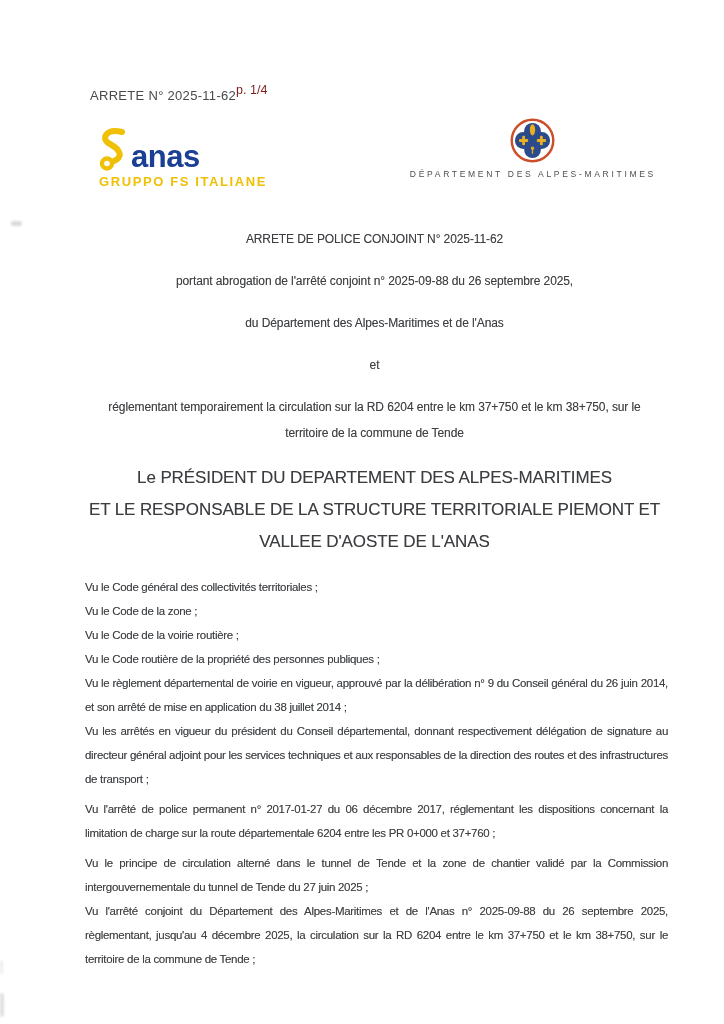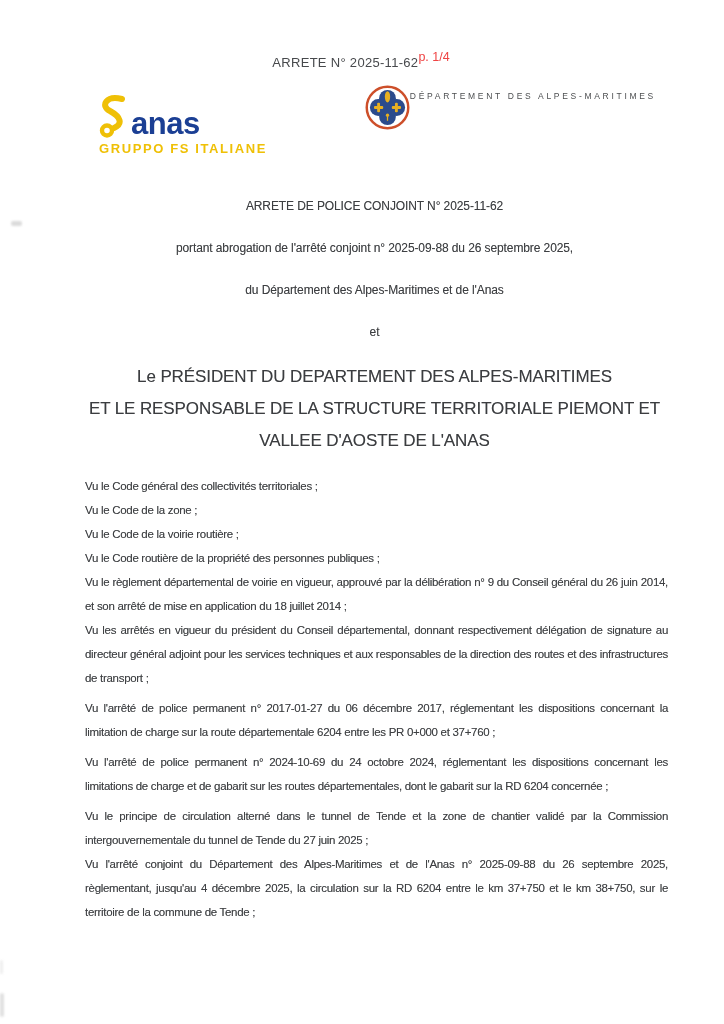--- a/index.html
+++ b/index.html
@@ -15,26 +15,26 @@
   }
   
   .artifact { position: absolute; border-radius: 2px; filter: blur(1px); }
   .artifact.a1 { left: 11px; top: 221px; width: 11px; height: 5px; background: #cfcfcf; opacity: .75; }
   .artifact.a2 { left: 0; top: 993px; width: 4px; height: 24px; background: #d4d4d4; opacity: .7; }
   .artifact.a3 { left: 0; top: 960px; width: 3px; height: 14px; background: #e3e3e3; opacity: .6; }
 
   
   .doc-header {
     display: flex;
-    justify-content: center;
+    justify-content: flex-start;
     align-items: flex-start;
-    padding: 55px 92px 0 90px;
+    padding: 88px 92px 0 90px;
   }
   .doc-ref { font-size: 13px; letter-spacing: .3px; color: #47494c; }
-  .page-num { font-size: 12.5px; color: #ef4444; position: relative; top: -5px; }
+  .page-num { font-size: 12.5px; color: #7f1d1d; position: relative; top: -5px; }
 
   
   .logos-row {
     display: flex;
     justify-content: space-between;
     align-items: flex-start;
     padding: 23px 68px 0 95px;
   }
   .anas-logo { display: inline-block; }
   .anas-top { display: flex; align-items: flex-end; }
@@ -43,21 +43,21 @@
     font-size: 31px; font-weight: bold; line-height: 30px;
     color: var(--anas-blue, #1b3f94);
     letter-spacing: -0.5px; margin-left: 2px;
   }
   .anas-sub {
     margin-top: 2px; margin-left: 4px;
     font-size: 13px; font-weight: bold; letter-spacing: 1.6px;
     color: var(--anas-yellow, #efc006);
     white-space: nowrap;
   }
-  .dam-logo { display: flex; flex-direction: row; align-items: flex-start; margin-top: -8px; }
+  .dam-logo { display: flex; flex-direction: column; align-items: center; margin-top: -8px; }
   .dam-crest { width: 45px; height: 45px; }
   .dam-label {
     margin-top: 6px;
     font-size: 8.5px; letter-spacing: 2.7px;
     color: #4c4e50; white-space: nowrap;
   }
 
   
   .title-block {
     margin: 37px 60px 0 85px;
@@ -140,33 +140,33 @@
       <div class="dam-label">DÉPARTEMENT DES ALPES-MARITIMES</div>
     </div>
 
   </div>
 
   <div class="title-block">
     <p>ARRETE DE POLICE CONJOINT N° 2025-11-62</p>
     <p>portant abrogation de l'arrêté conjoint n° 2025-09-88 du 26 septembre 2025,</p>
     <p>du Département des Alpes-Maritimes et de l'Anas</p>
     <p>et</p>
+    <p>réglementant temporairement la circulation sur la RD 6204 entre le km 37+750 et le km 38+750, sur le territoire de la commune de Tende</p>
   </div>
 
   <div class="authority-block">
     <p>Le PRÉSIDENT DU DEPARTEMENT DES ALPES-MARITIMES</p>
     <p>ET LE RESPONSABLE DE LA STRUCTURE TERRITORIALE PIEMONT ET VALLEE D'AOSTE DE L'ANAS</p>
   </div>
 
   <div class="body-block">
     <p class="vu">Vu le Code général des collectivités territoriales ;</p>
     <p class="vu">Vu le Code de la zone ;</p>
     <p class="vu">Vu le Code de la voirie routière ;</p>
     <p class="vu">Vu le Code routière de la propriété des personnes publiques ;</p>
-    <p class="vu">Vu le règlement départemental de voirie en vigueur, approuvé par la délibération n° 9 du Conseil général du 26 juin 2014, et son arrêté de mise en application du 18 juillet 2014 ;</p>
+    <p class="vu">Vu le règlement départemental de voirie en vigueur, approuvé par la délibération n° 9 du Conseil général du 26 juin 2014, et son arrêté de mise en application du 38 juillet 2014 ;</p>
     <p class="vu">Vu les arrêtés en vigueur du président du Conseil départemental, donnant respectivement délégation de signature au directeur général adjoint pour les services techniques et aux responsables de la direction des routes et des infrastructures de transport ;</p>
     <p class="vu sp">Vu l'arrêté de police permanent n° 2017-01-27 du 06 décembre 2017, réglementant les dispositions concernant la limitation de charge sur la route départementale 6204 entre les PR 0+000 et 37+760 ;</p>
-    <p class="vu sp">Vu l'arrêté de police permanent n° 2024-10-69 du 24 octobre 2024, réglementant les dispositions concernant les limitations de charge et de gabarit sur les routes départementales, dont le gabarit sur la RD 6204 concernée ;</p>
     <p class="vu sp">Vu le principe de circulation alterné dans le tunnel de Tende et la zone de chantier validé par la Commission intergouvernementale du tunnel de Tende du 27 juin 2025 ;</p>
     <p class="vu">Vu l'arrêté conjoint du Département des Alpes-Maritimes et de l'Anas n° 2025-09-88 du 26 septembre 2025, règlementant, jusqu'au 4 décembre 2025, la circulation sur la RD 6204 entre le km 37+750 et le km 38+750, sur le territoire de la commune de Tende ;</p>
   </div>
 
 </div>
 
 </body></html>

